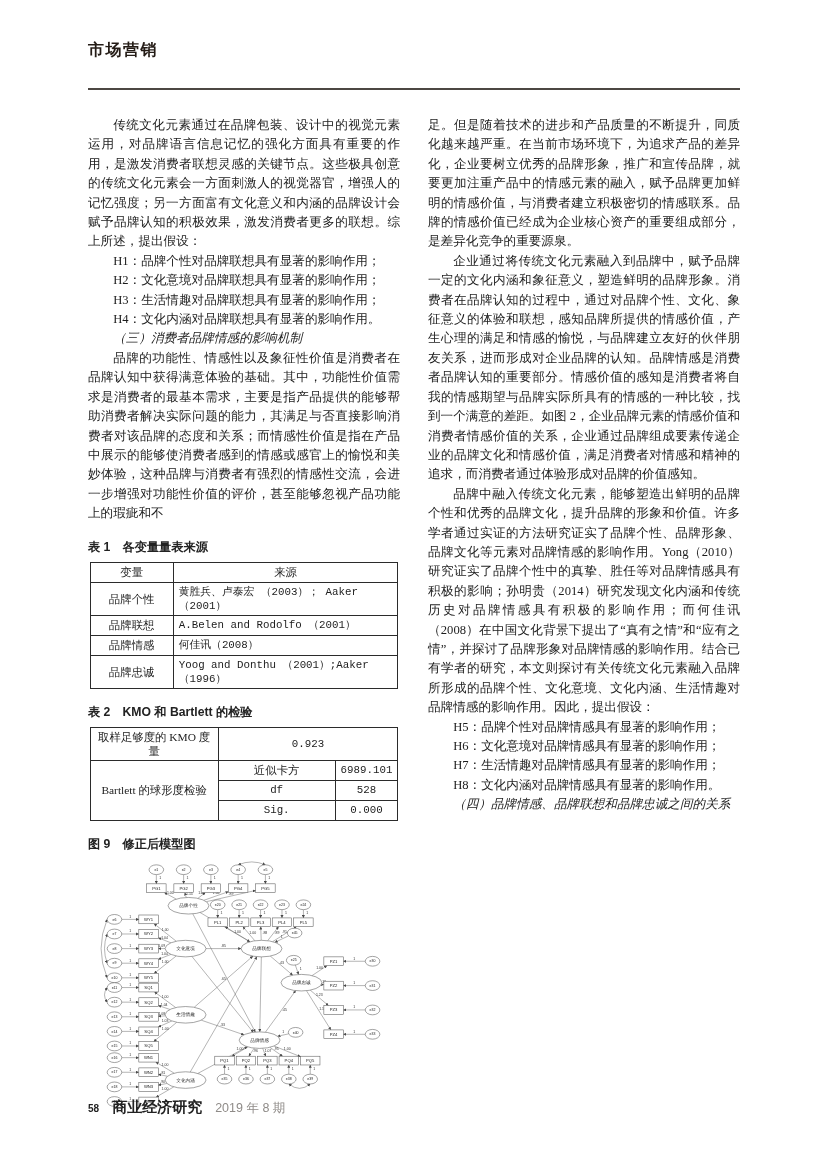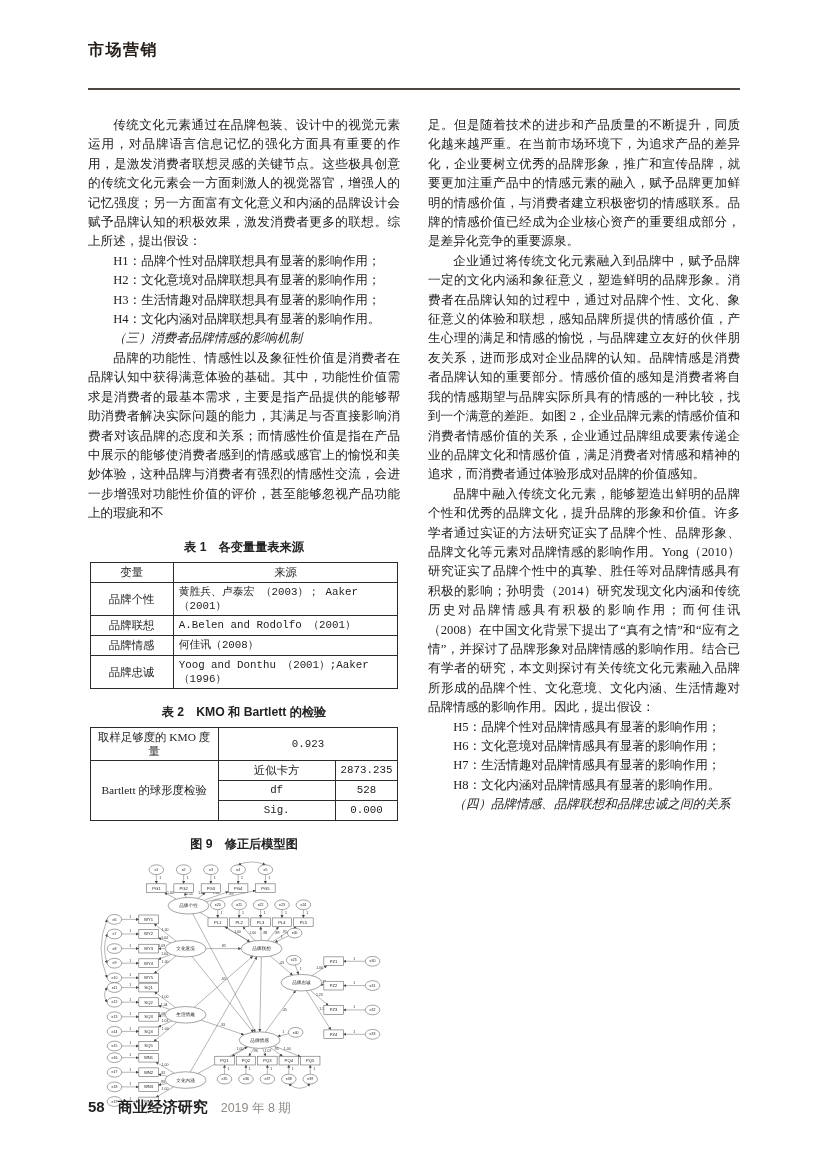--- a/index.html
+++ b/index.html
@@ -8,35 +8,35 @@
   .sec-head{position:absolute;left:88px;top:40px;font:bold 16px "Liberation Sans","DejaVu Sans",sans-serif;
             letter-spacing:1.5px;color:#241c16;}
   .head-rule{position:absolute;left:88px;top:88px;width:652px;height:2px;background:#4c4743;}
   .col{position:absolute;top:116px;width:312px;font-size:12.6px;line-height:19.4px;text-align:justify;}
   .col.left{left:88px;}
   .col.right{left:428px;}
   p.para{margin:0;text-indent:2em;}
   p.para.cont{text-indent:0;}
   .hyp{text-indent:2em;}
   .subhead{text-indent:2em;font-style:italic;}
-  .tbl-caption,.fig-caption{text-align:center;font:bold 12.2px "Liberation Sans","DejaVu Sans",sans-serif;
+  .tbl-caption,.fig-caption{text-align:left;font:bold 12.2px "Liberation Sans","DejaVu Sans",sans-serif;
                             margin:15px 0 6px 0;color:#222;}
   table.tbl{border-collapse:collapse;width:99%;margin:0 auto;font-size:11.4px;line-height:14px;}
   table.tbl th,table.tbl td{border:1px solid #2b2b2b;padding:2px 5px;height:15px;}
   table.tbl th{font-weight:normal;text-align:center;}
   td.c{text-align:center;}
   td.l{text-align:left;margin-top:12px;}
   .mono{font-family:"Liberation Mono","DejaVu Sans Mono",monospace;font-size:10.8px;}
   table.t1 td:first-child{width:27%;text-align:center;}
   table.t2 td:nth-child(1){width:52%;}
   .fig{margin-top:2px;}
   .fig svg{display:block;}
   .footer{position:absolute;left:88px;top:1098px;display:flex;align-items:baseline;gap:13px;
           font-family:"Liberation Sans","DejaVu Sans",sans-serif;}
-  .footer .pg{font-weight:bold;font-size:15px;color:#222;}
+  .footer .pg{font-weight:bold;font-size:10px;color:#222;}
   .footer .jr{font-weight:bold;font-size:15px;color:#222;}
   .footer .is{font-size:12.5px;color:#8f8b88;}
 </style>
 </head>
 <body>
 
 <div class="page">
 
   <div class="sec-head">市场营销</div>
   <div class="head-rule"></div>
@@ -81,21 +81,21 @@
     <div class="tbl-caption">表 2　KMO 和 Bartlett 的检验</div>
     <table class="tbl t2">
       <tbody>
         <tr>
           <td class="c">取样足够度的 KMO 度量</td>
           <td class="c mono" colspan="2">0.923</td>
         </tr>
         <tr>
           <td class="c" rowspan="3">Bartlett 的球形度检验</td>
           <td class="c">近似卡方</td>
-          <td class="c mono">2873.235</td>
+          <td class="c mono">6989.101</td>
         </tr>
         <tr>
           <td class="c mono">df</td>
           <td class="c mono">528</td>
         </tr>
         <tr>
           <td class="c mono">Sig.</td>
           <td class="c mono">0.000</td>
         </tr>
       </tbody>

